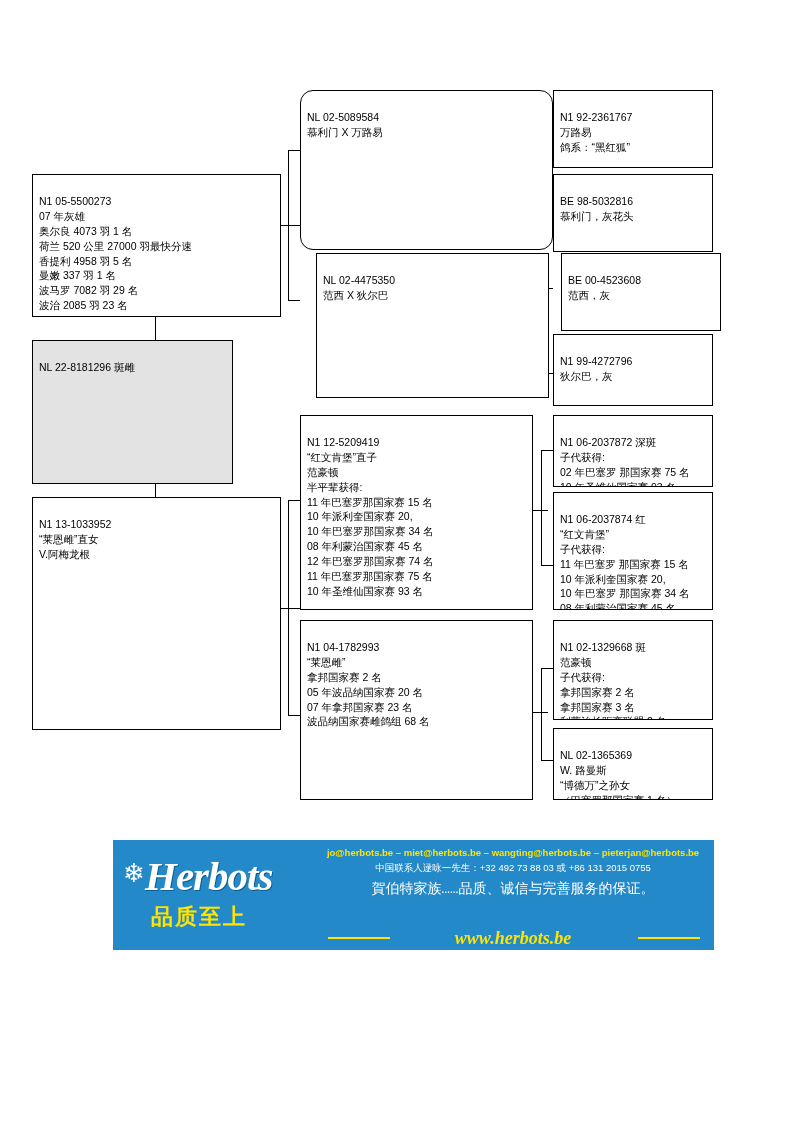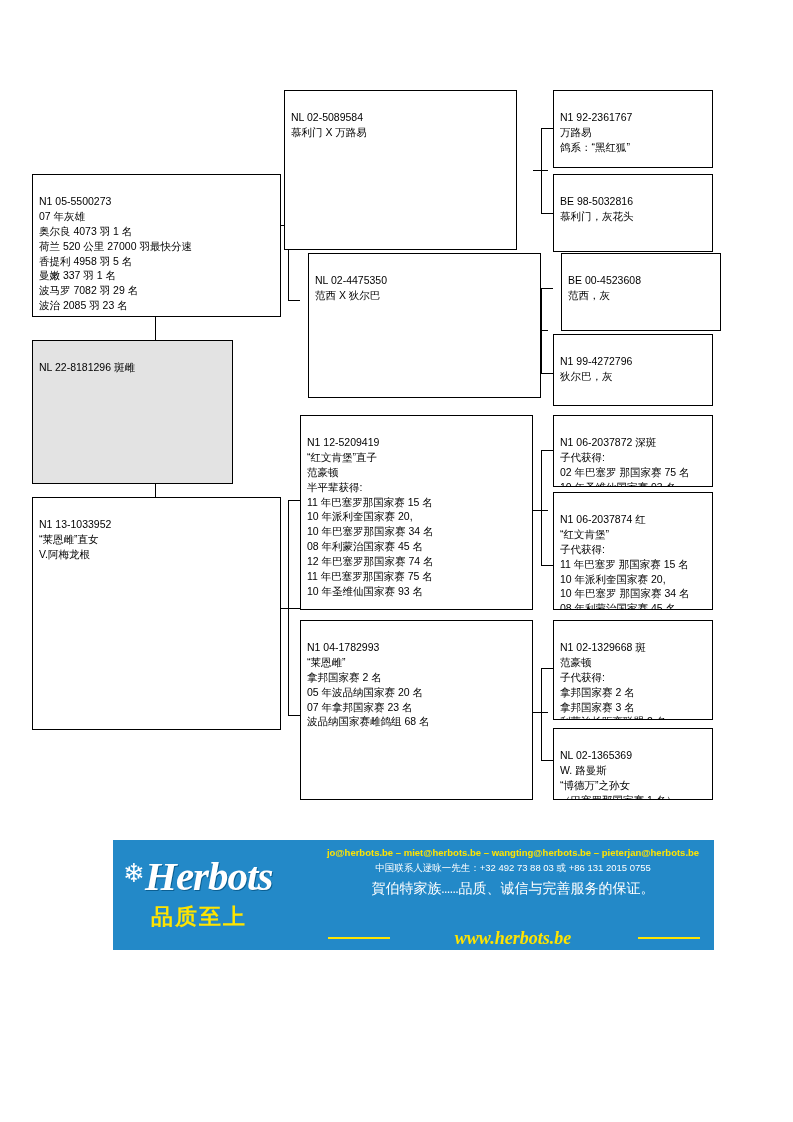--- a/index.html
+++ b/index.html
@@ -194,26 +194,26 @@
   <div class="box shaded" style="left:32px; top:340px; width:201px; height:144px;">
     <span class="title">NL 22-8181296     斑雌</span>
   </div>
 
   <div class="box" style="left:32px; top:497px; width:249px; height:233px;">
     <span class="title">N1 13-1033952
 “莱恩雌”直女
 V.阿梅龙根</span>
   </div>
 
-  <div class="box" style="left:284px; top:90px; width:233px; height:160px;">
+  <div class="box" style="left:300px; top:90px; width:253px; height:160px;border-radius:13px;">
     <span class="title">NL 02-5089584
 慕利门 X 万路易</span>
   </div>
 
-  <div class="box" style="left:308px; top:253px; width:233px; height:145px;">
+  <div class="box" style="left:316px; top:253px; width:233px; height:145px;">
     <span class="title">NL 02-4475350
 范西 X 狄尔巴</span>
   </div>
 
   <div class="box" style="left:300px; top:415px; width:233px; height:195px;">
     <span class="title">N1 12-5209419
 “红文肯堡”直子
 范豪顿
 半平辈获得:
 11 年巴塞罗那国家赛 15 名

